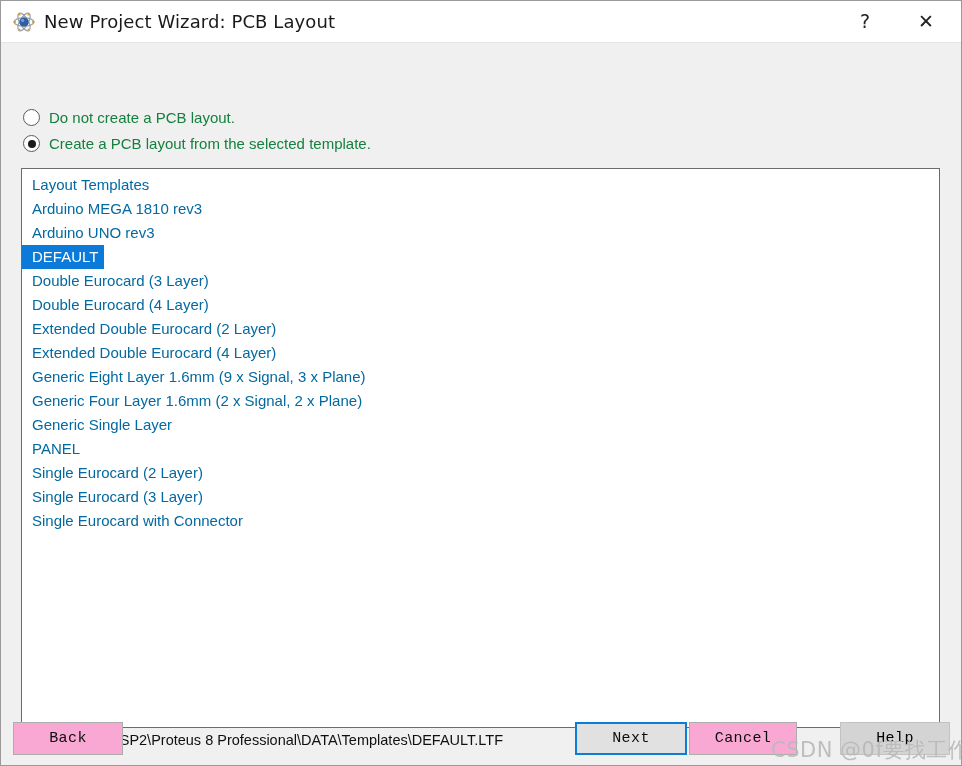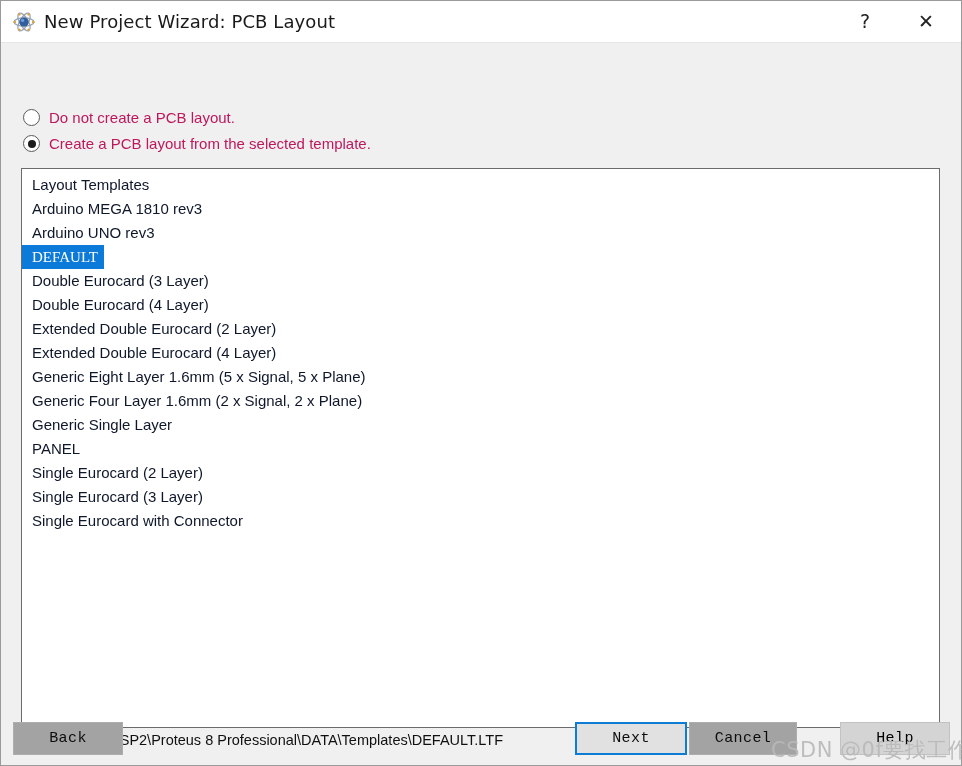--- a/index.html
+++ b/index.html
@@ -106,54 +106,53 @@
     left: 50%;
     top: 50%;
     transform: translate(-50%, -50%);
     width: 8px;
     height: 8px;
     border-radius: 50%;
     background: #1c1c1c;
   }
   .radio-label {
     font-size: 15px;
-    color: #be185d;
+    color: #15803d;
     white-space: nowrap;
   }
 
   
   #template-listbox {
     position: absolute;
     left: 20px;
     top: 125px;
     width: 919px;
     height: 560px;
     box-sizing: border-box;
     background: #ffffff;
     border: 1px solid #6b6b6b;
     overflow: hidden;
     padding-top: 4px;
   }
   .list-item {
     height: 24px;
     line-height: 24px;
     font-size: 15px;
-    color: #0f172a;
+    color: #0369a1;
     padding-left: 10px;
     white-space: nowrap;
     display: block;
     width: fit-content;
     max-width: 100%;
     box-sizing: border-box;
   }
   .list-item.selected {
     background: #0b7ad8;
     color: #ffffff;
     padding-right: 6px;
-    font-family: Liberation Serif, serif;
   }
 
   
   #path-label {
     position: absolute;
     left: 22px;
     top: 689px;
     font-size: 14.5px;
     color: #101010;
     white-space: nowrap;
@@ -163,21 +162,21 @@
   #footer {
     position: relative;
     height: 50px;
     min-height: 50px;
   }
   .dlg-btn {
     position: absolute;
     top: 7px;
     height: 33px;
     box-sizing: border-box;
-    background: #a3a3a3;
+    background: #f9a8d4;
     border: 1px solid #adadad;
     font-family: "Liberation Mono", "DejaVu Sans Mono", monospace;
     font-size: 15px;
     color: #0d0d0d;
     display: flex;
     align-items: center;
     justify-content: center;
     letter-spacing: 0.4px;
   }
   #back-button {
@@ -261,21 +260,21 @@
 
     <div id="template-listbox">
         <div class="list-item">Layout Templates</div>
         <div class="list-item">Arduino MEGA 1810 rev3</div>
         <div class="list-item">Arduino UNO rev3</div>
         <div class="list-item selected">DEFAULT</div>
         <div class="list-item">Double Eurocard (3 Layer)</div>
         <div class="list-item">Double Eurocard (4 Layer)</div>
         <div class="list-item">Extended Double Eurocard (2 Layer)</div>
         <div class="list-item">Extended Double Eurocard (4 Layer)</div>
-        <div class="list-item">Generic Eight Layer 1.6mm (5 x Signal, 5 x Plane)</div>
+        <div class="list-item">Generic Eight Layer 1.6mm (9 x Signal, 3 x Plane)</div>
         <div class="list-item">Generic Four Layer 1.6mm (2 x Signal, 2 x Plane)</div>
         <div class="list-item">Generic Single Layer</div>
         <div class="list-item">PANEL</div>
         <div class="list-item">Single Eurocard (2 Layer)</div>
         <div class="list-item">Single Eurocard (3 Layer)</div>
         <div class="list-item">Single Eurocard with Connector</div>
       </div>
 
     <div id="path-label">D:\Proteus 8.9 SP2\Proteus 8 Professional\DATA\Templates\DEFAULT.LTF</div>
   </div>

